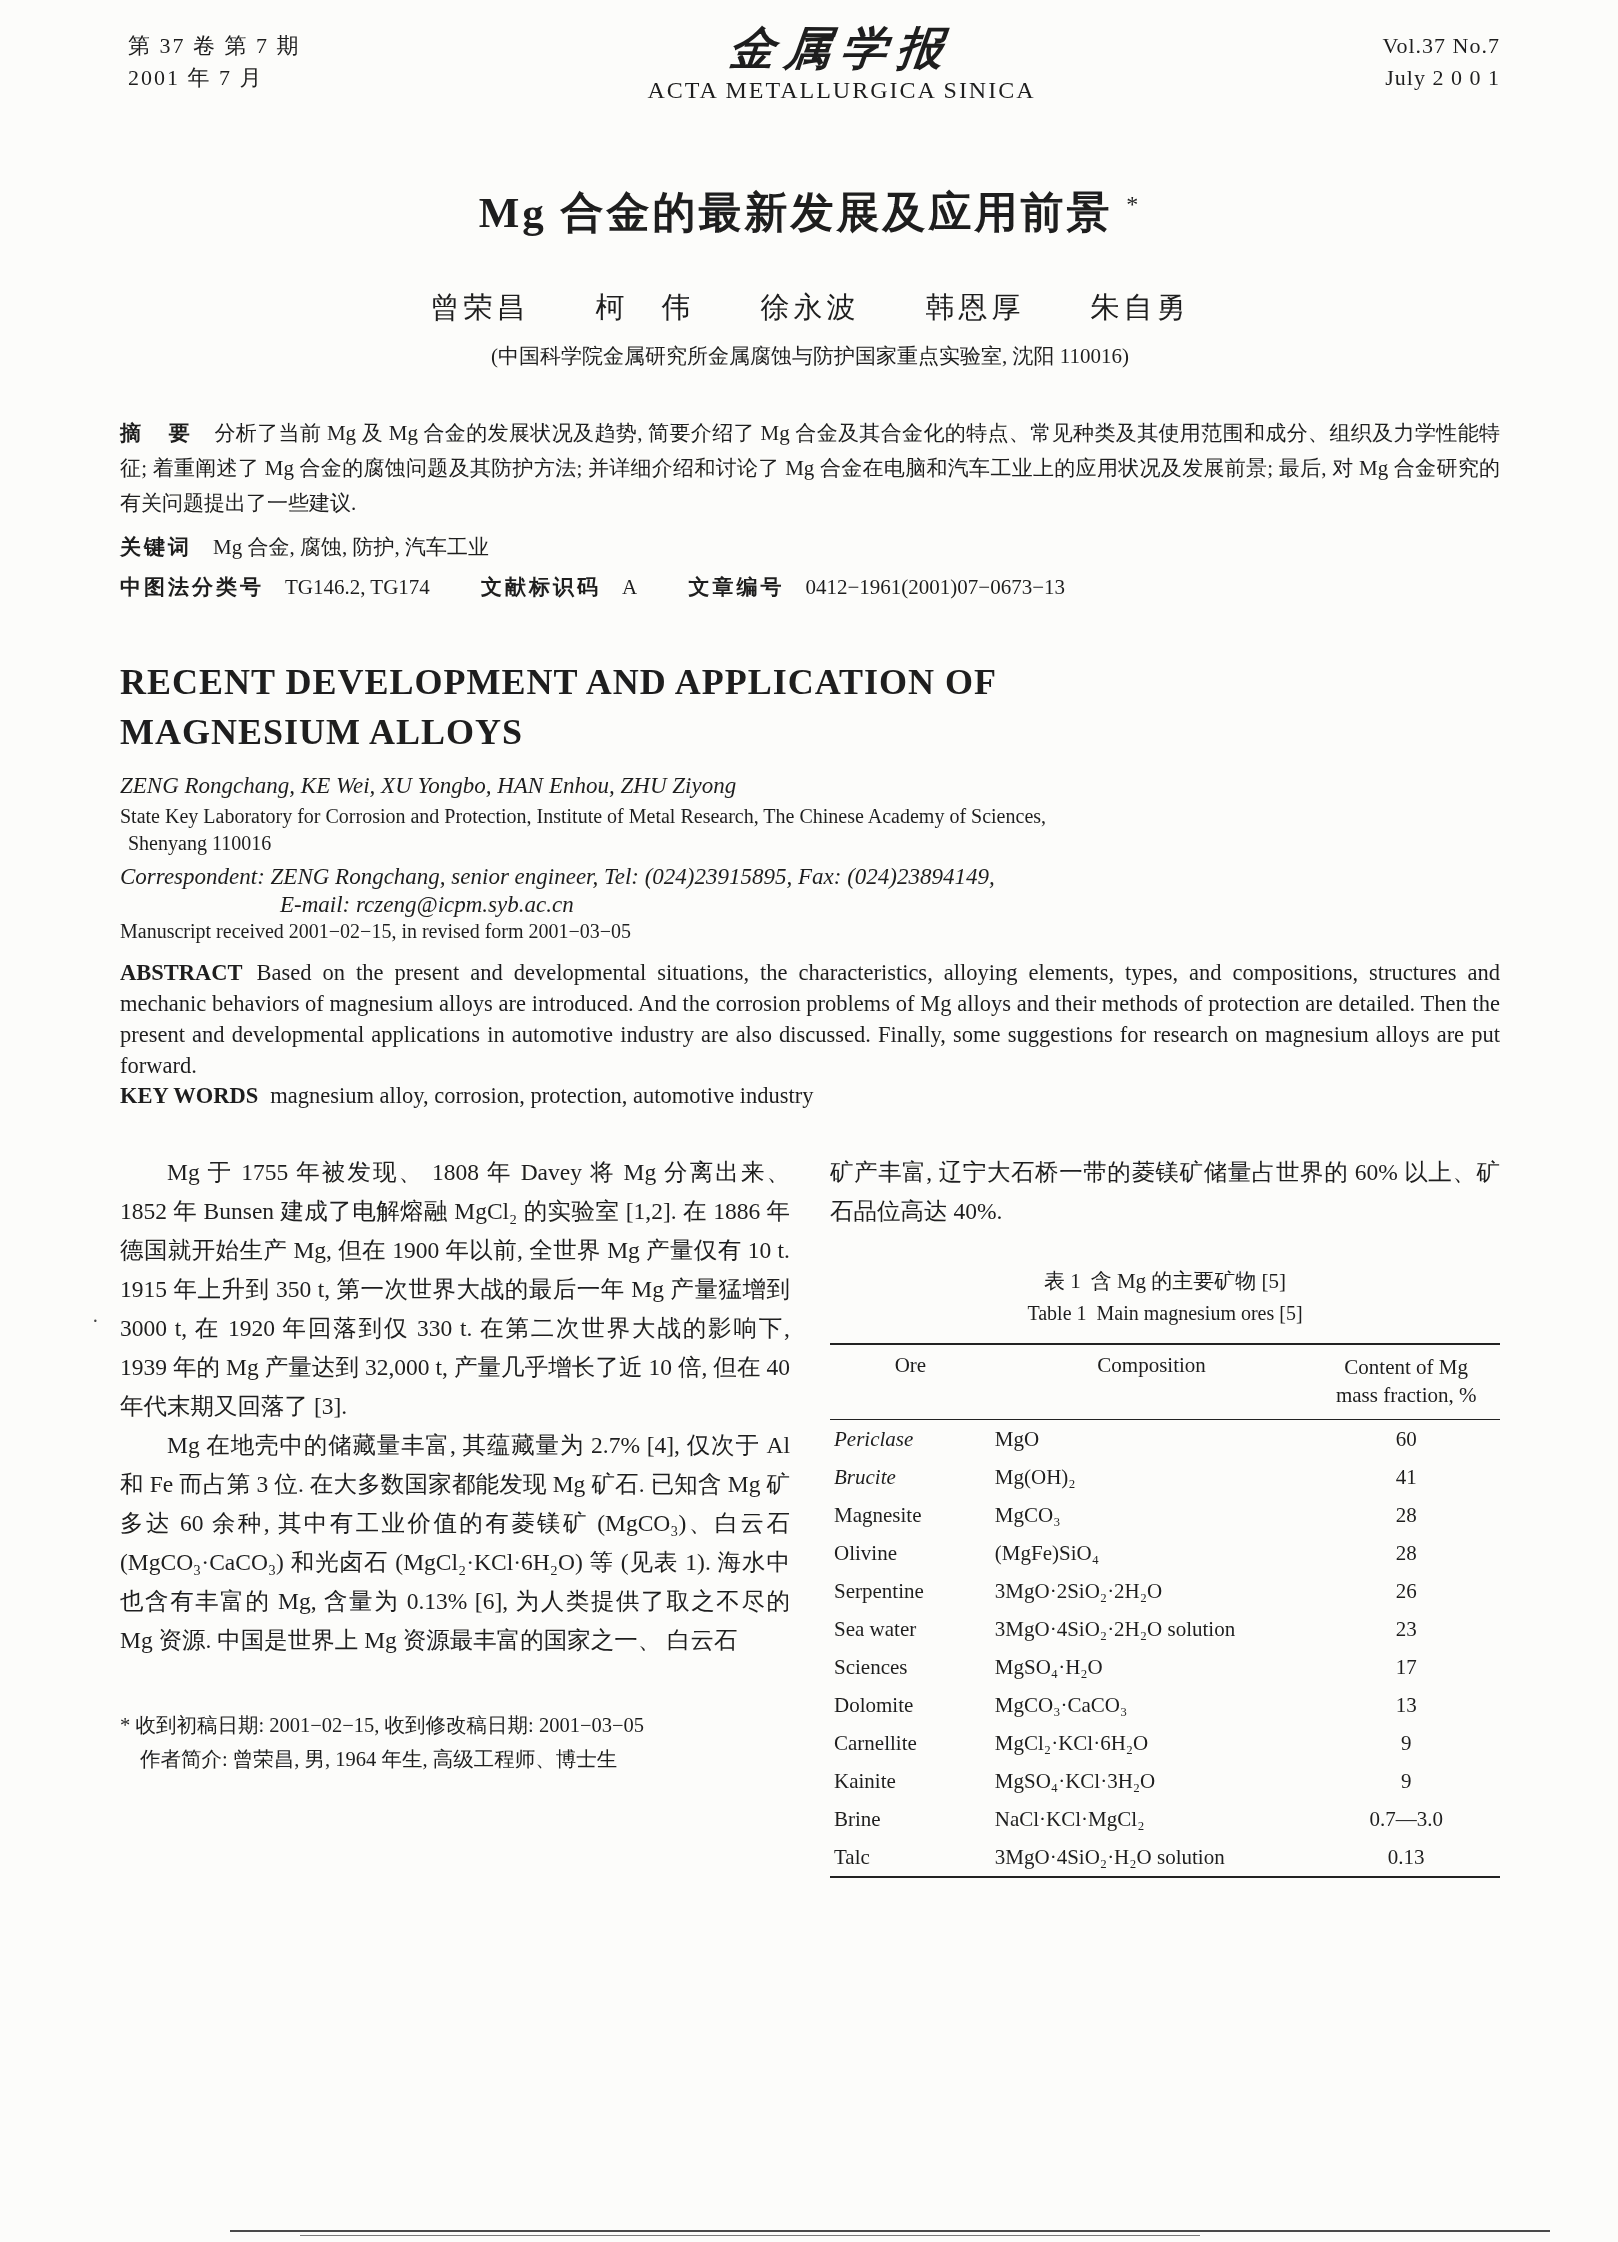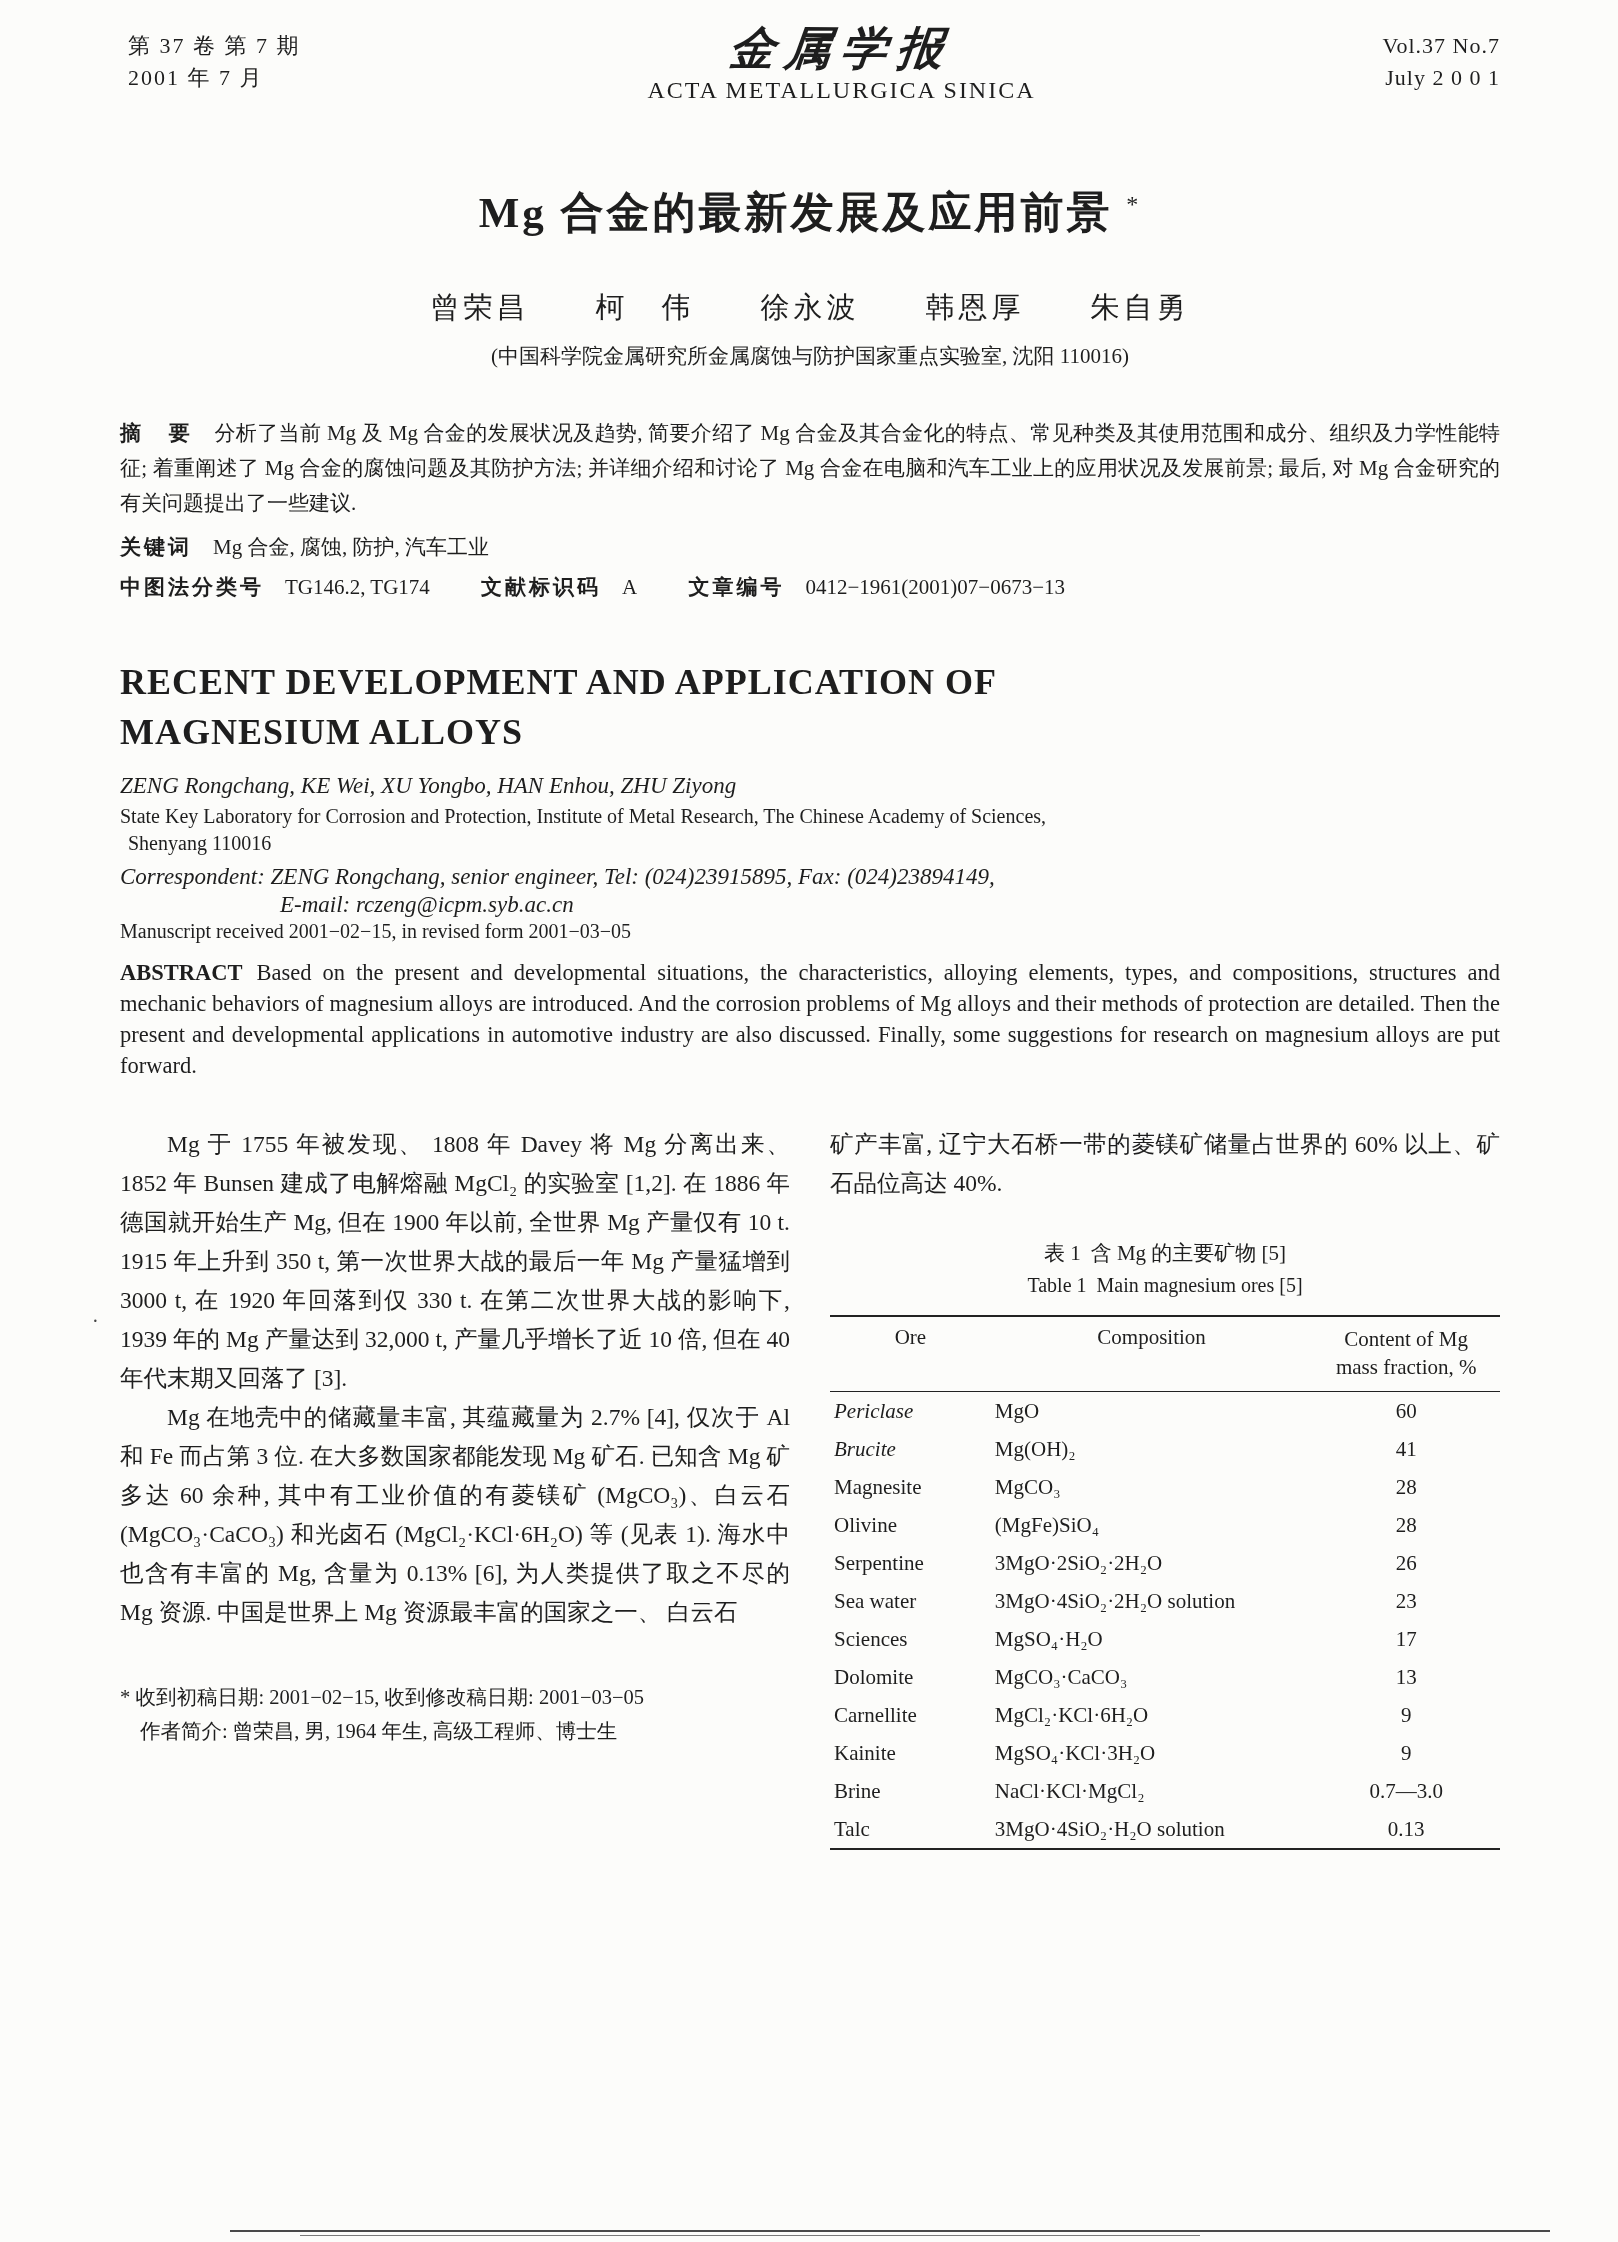--- a/index.html
+++ b/index.html
@@ -195,20 +195,21 @@
   <div class="en-affil">
     <div>State Key Laboratory for Corrosion and Protection, Institute of Metal Research, The Chinese Academy of Sciences,</div>
     <div class="l2">Shenyang 110016</div>
   </div>
   <div class="en-corr">Correspondent: ZENG Rongchang, senior engineer, Tel: (024)23915895, Fax: (024)23894149,</div>
   <div class="en-email">E-mail: rczeng@icpm.syb.ac.cn</div>
   <div class="en-manu">Manuscript received 2001−02−15, in revised form 2001−03−05</div>
 
   <p class="en-abstract"><span class="alabel">ABSTRACT</span><span>Based on the present and developmental situations, the characteristics, alloying elements, types, and compositions, structures and mechanic behaviors of magnesium alloys are introduced. And the corrosion problems of Mg alloys and their methods of protection are detailed. Then the present and developmental applications in automotive industry are also discussed. Finally, some suggestions for research on magnesium alloys are put forward.</span></p>
 
+  <p class="en-keywords"><span class="alabel">KEY WORDS</span><span>magnesium alloy, corrosion, protection, automotive industry</span></p>
 
   <div class="columns">
     <div class="col">
       <p class="body-p indent">Mg 于 1755 年被发现、 1808 年 Davey 将 Mg 分离出来、 1852 年 Bunsen 建成了电解熔融 MgCl₂ 的实验室 [1,2]. 在 1886 年德国就开始生产 Mg, 但在 1900 年以前, 全世界 Mg 产量仅有 10 t. 1915 年上升到 350 t, 第一次世界大战的最后一年 Mg 产量猛增到 3000 t, 在 1920 年回落到仅 330 t. 在第二次世界大战的影响下, 1939 年的 Mg 产量达到 32,000 t, 产量几乎增长了近 10 倍, 但在 40 年代末期又回落了 [3].</p>
       <p class="body-p indent">Mg 在地壳中的储藏量丰富, 其蕴藏量为 2.7% [4], 仅次于 Al 和 Fe 而占第 3 位. 在大多数国家都能发现 Mg 矿石. 已知含 Mg 矿多达 60 余种, 其中有工业价值的有菱镁矿 (MgCO₃)、白云石 (MgCO₃·CaCO₃) 和光卤石 (MgCl₂·KCl·6H₂O) 等 (见表 1). 海水中也含有丰富的 Mg, 含量为 0.13% [6], 为人类提供了取之不尽的 Mg 资源. 中国是世界上 Mg 资源最丰富的国家之一、 白云石</p>
       <div class="footnote">
         <div>* 收到初稿日期:  2001−02−15, 收到修改稿日期:  2001−03−05</div>
         <div class="l2">作者简介:  曾荣昌, 男,  1964 年生, 高级工程师、博士生</div>
       </div>
     </div>

